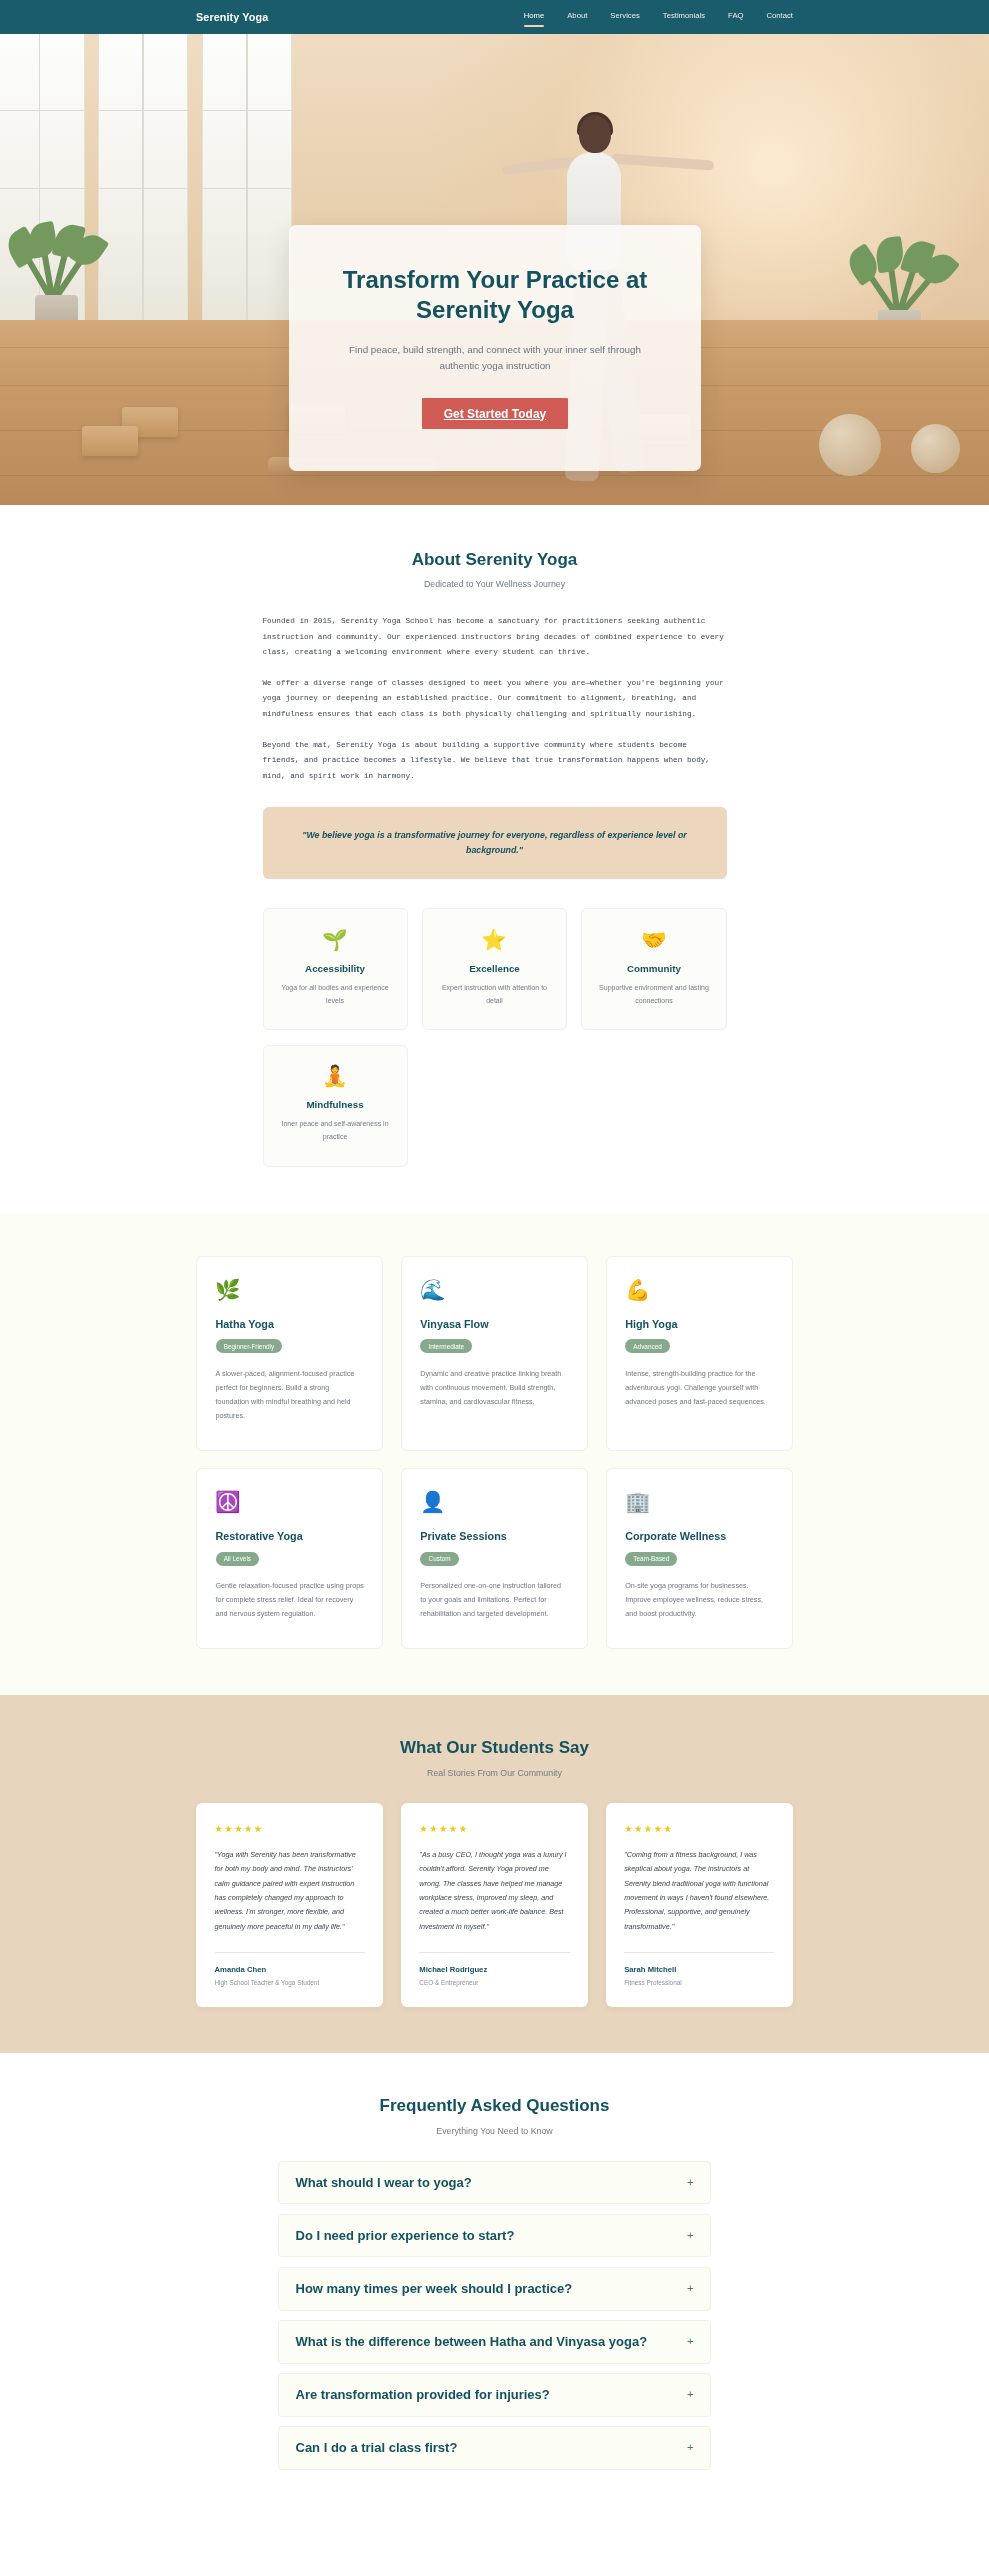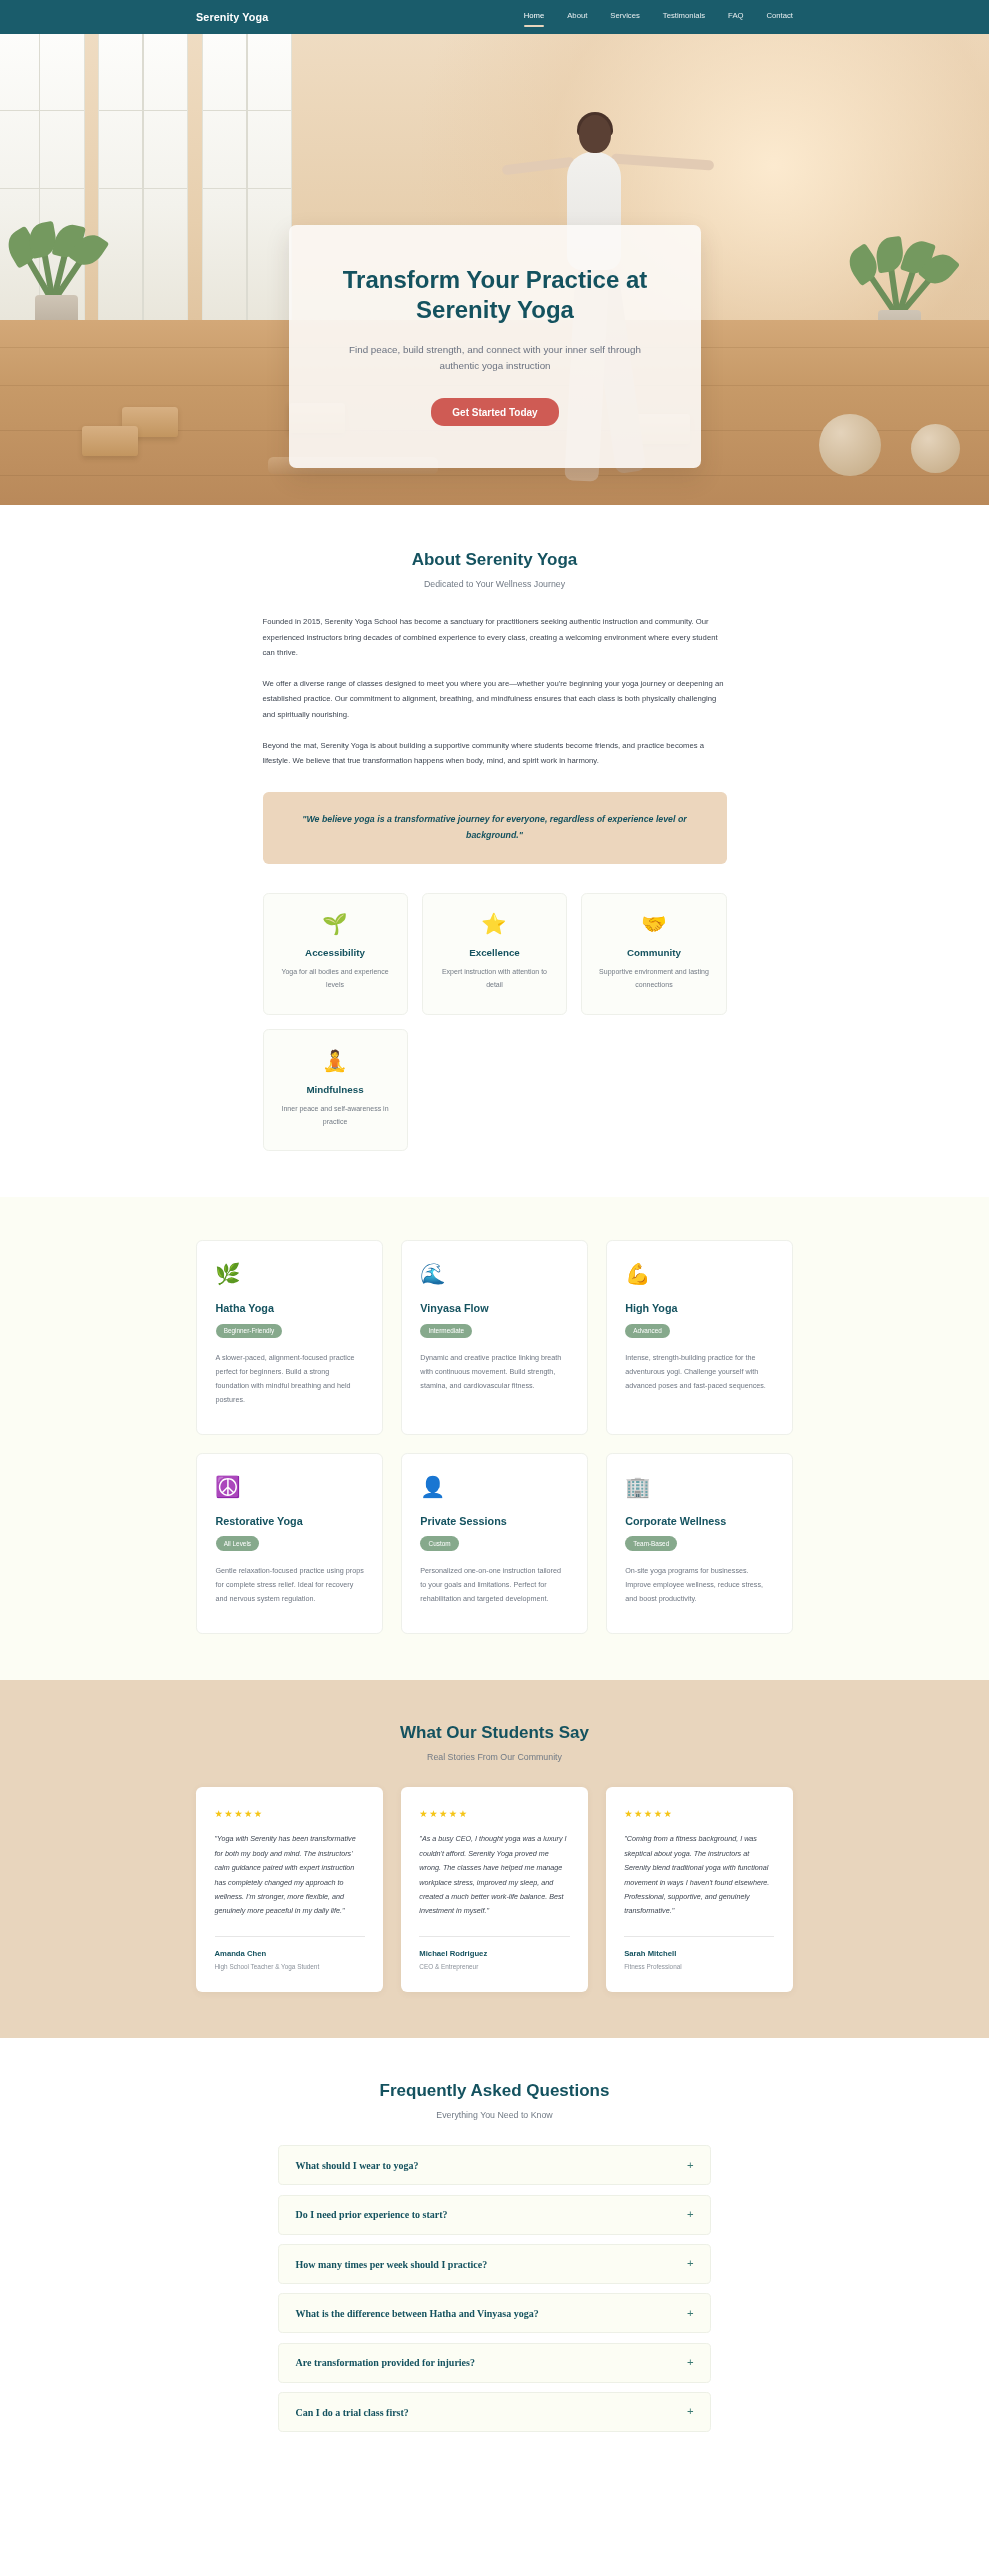--- a/index.html
+++ b/index.html
@@ -144,38 +144,39 @@
   .hero-title {
     font-size:24px; line-height:1.24; font-weight:700;
     color:#14525f; margin-bottom:17.5px;
   }
   .hero-sub {
     font-size:9.8px; line-height:1.62; color:#6b7280; max-width:350px;
     margin:0 auto 24px;
   }
   .btn-primary {
     display:inline-block; background:#cf5b54; color:#fff;
-    font-size:10px; font-weight:600; padding:8.8px 21.6px;
-    border:none; border-radius:13px; cursor:pointer;
+    font-size:12px; font-weight:600; padding:8.8px 21.6px;
+    border:none; border-radius:1px; cursor:pointer;
     font-family:"Liberation Sans", sans-serif;
+    text-decoration:underline;
   }
 
   
   .section { padding:43px 196px 46px; }
   .sec-head { text-align:center; margin-bottom:25px; }
   .sec-title {
     font-size:17px; font-weight:700; color:#14525f; margin-bottom:9.3px;
   }
   .sec-sub { font-size:8.8px; color:#717a85; }
 
   
   .about { background:#ffffff; padding-top:45px; }
   .about-body { max-width:464px; margin:0 auto; }
   .about-p {
-    font-size:7.7px; line-height:2.0; color:#3d4551; margin-bottom:15.5px;
+    font-size:7.7px; line-height:2.0; color:#3d4551; margin-bottom:15.5px;font-family:Liberation Mono, monospace;
   }
   .quote-box {
     background:#ecd6bd; border-radius:5.7px;
     padding:20.6px 33px; margin:23px 0 29px; text-align:center;
   }
   .quote-text {
     font-size:8.8px; line-height:1.75; font-style:italic;
     font-weight:700; color:#14525f;
   }
   .values-grid {
@@ -235,21 +236,21 @@
   .testi-role { font-size:6.4px; color:#8b929b; }
 
   
   .faq { background:#ffffff; }
   .faq-list { max-width:433px; margin:0 auto; }
   .faq-item {
     background:#fcfdf4; border:0.5px solid #edf0e6; border-radius:4.6px;
     padding:13.4px 16.5px; margin-bottom:9.3px;
     display:flex; align-items:center; cursor:pointer;
   }
-  .faq-q { font-size:10px; font-weight:700; color:#14525f;font-family:Liberation Serif, serif; }
+  .faq-q { font-size:13px; font-weight:700; color:#14525f; }
   .faq-plus {
     margin-left:auto; font-size:11.3px; color:#3c7a74; font-weight:400;
     line-height:1;
   }
 </style>
 </head>
 <body>
 
 <nav class="navbar">
   <div class="nav-brand">Serenity Yoga</div>

